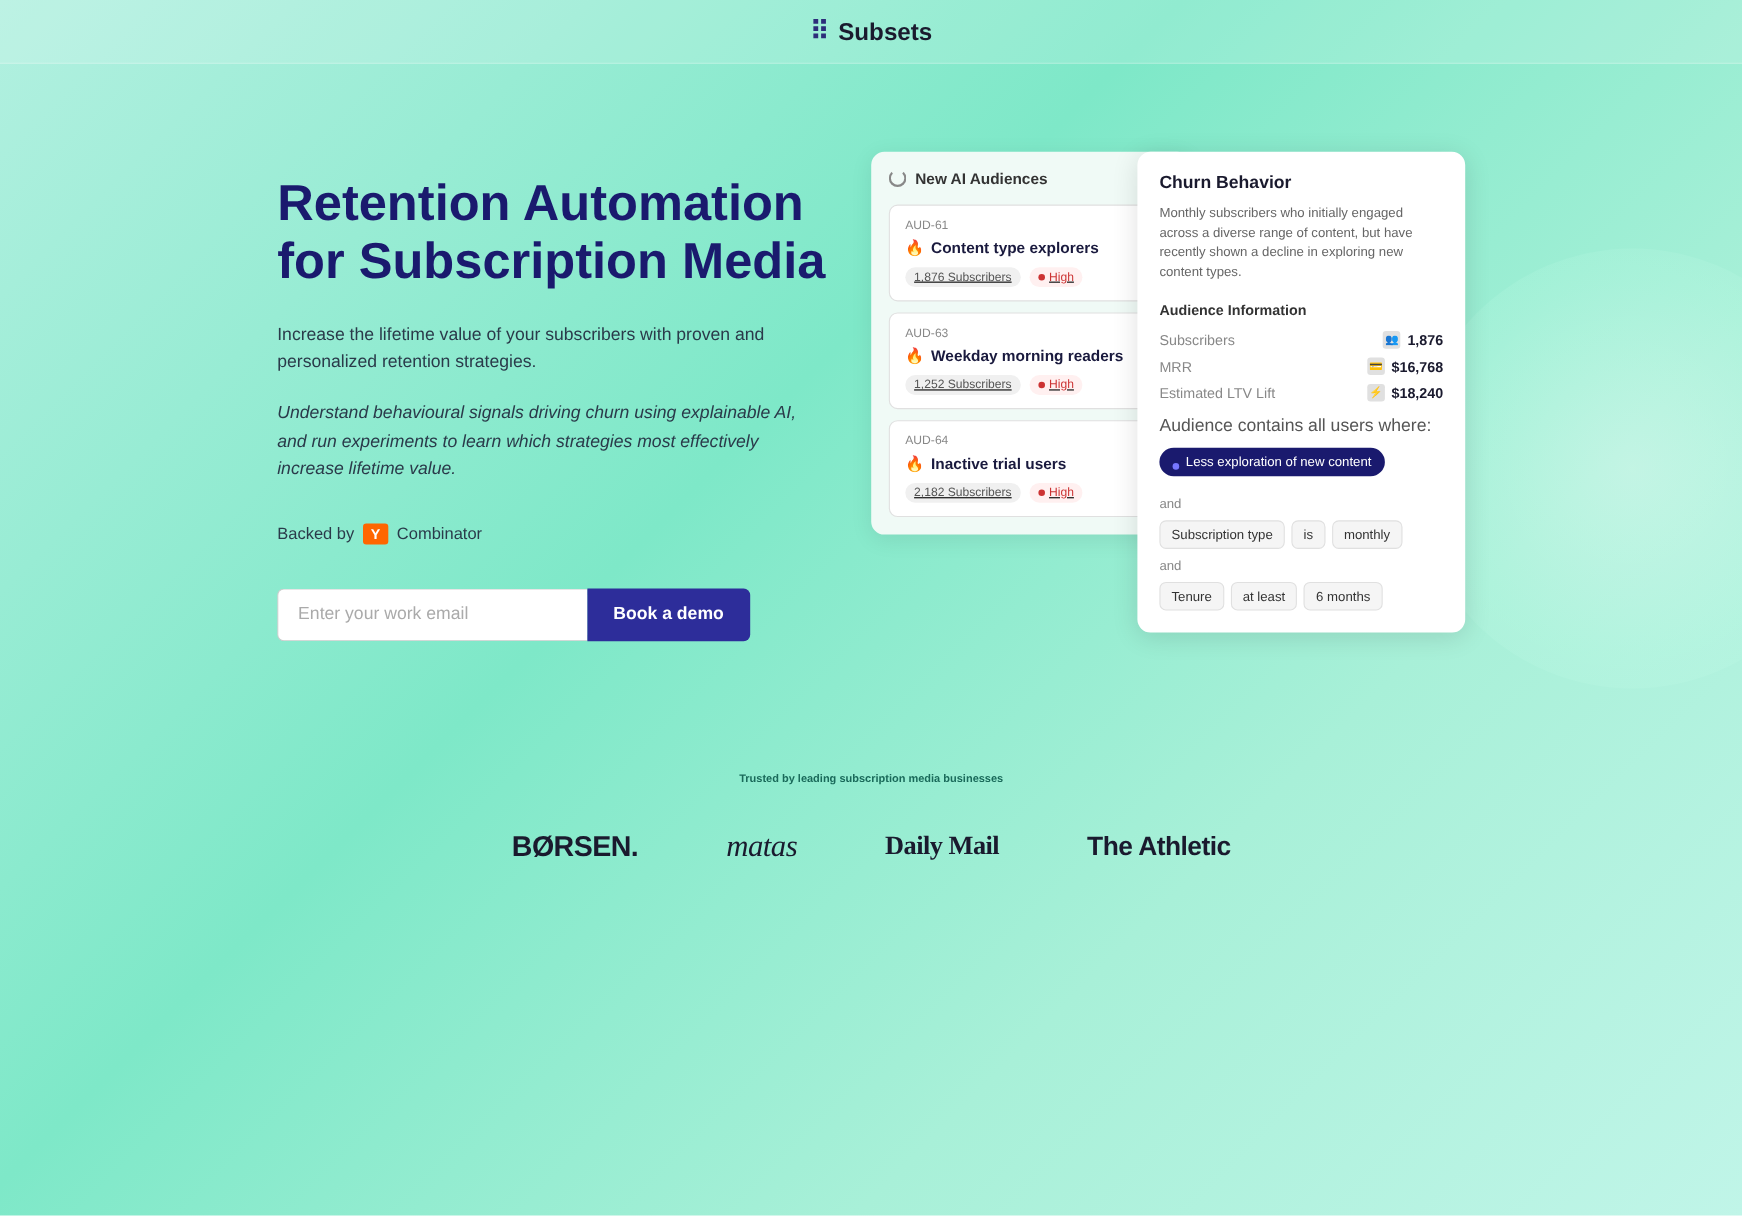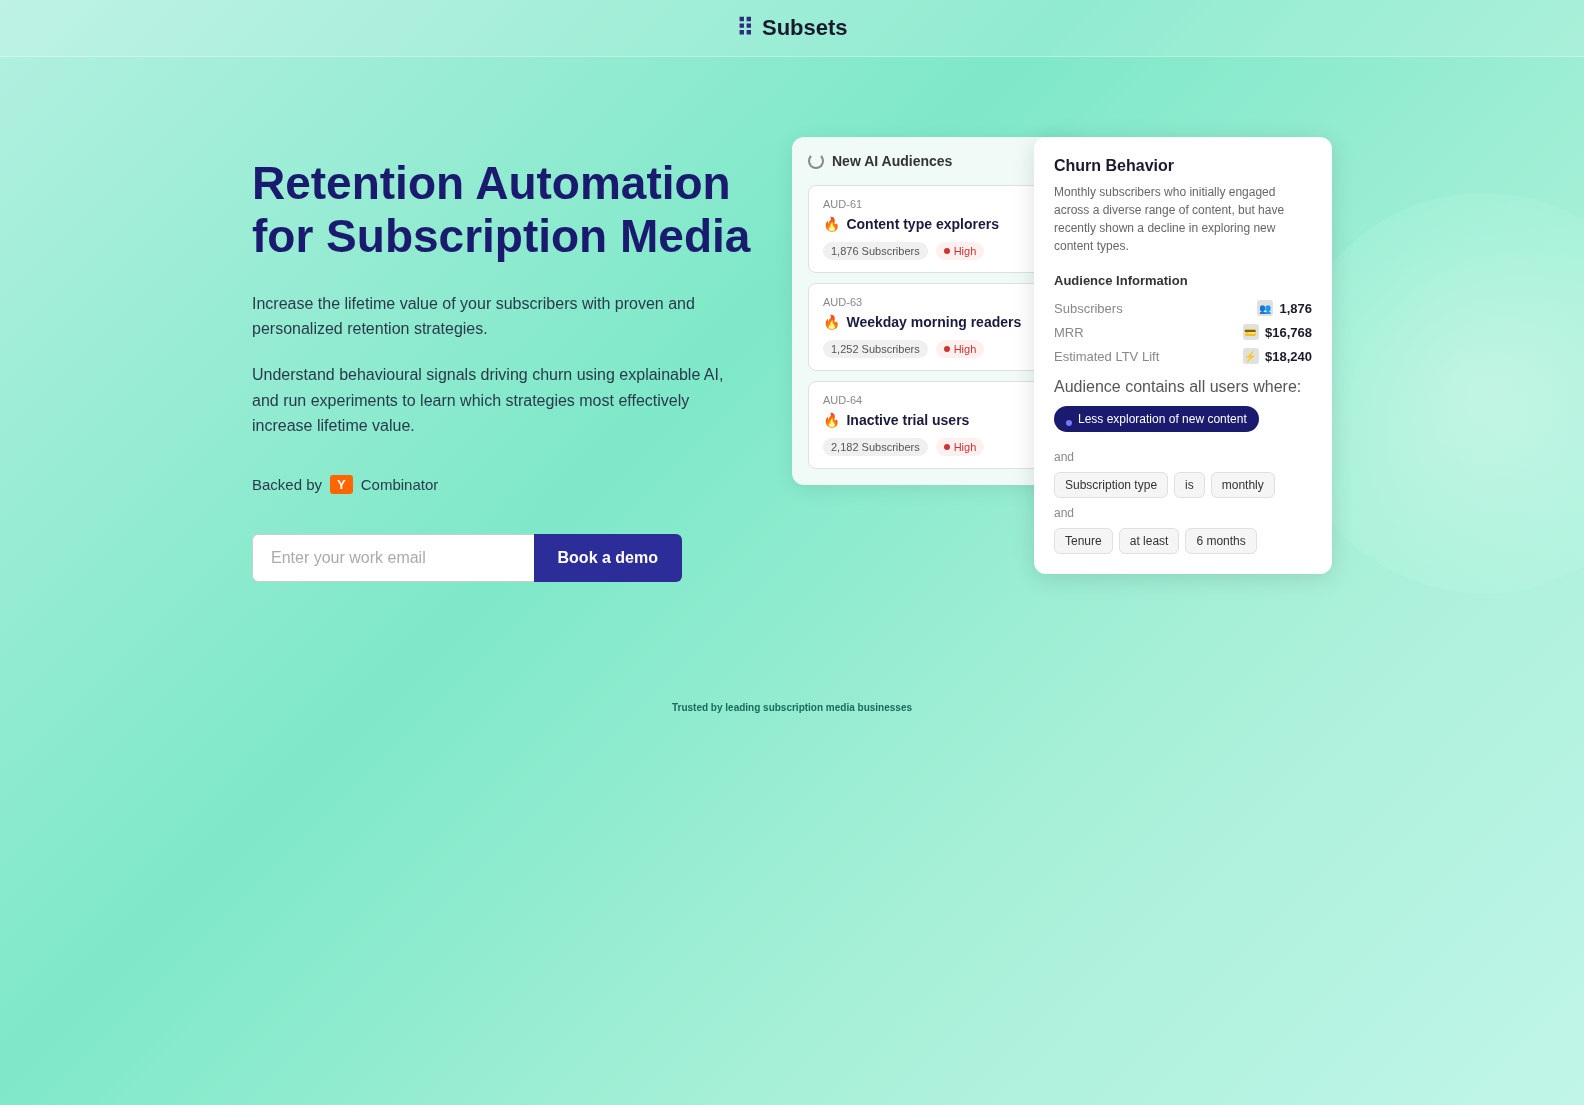--- a/index.html
+++ b/index.html
@@ -62,20 +62,21 @@
       color: #2a3a4a;
       line-height: 1.6;
       margin-bottom: 20px;
     }
 
     .hero-desc2 {
       font-size: 16px;
       color: #2a3a4a;
       line-height: 1.6;
       margin-bottom: 36px;
+      font-style: italic;
     }
 
     .backed-by {
       display: flex;
       align-items: center;
       gap: 8px;
       font-size: 15px;
       color: #2a3a4a;
       margin-bottom: 40px;
     }
@@ -193,20 +194,21 @@
     .card-name {
       font-size: 14px;
       font-weight: 600;
       color: #1a1a3e;
     }
 
     .card-badges {
       display: flex;
       gap: 8px;
       align-items: center;
+      text-decoration: underline;
     }
 
     .badge-subscribers {
       background: #f0f0f0;
       color: #555;
       font-size: 11px;
       padding: 3px 8px;
       border-radius: 12px;
     }
 
@@ -555,15 +557,21 @@
           <span class="condition-tag">6 months</span>
         </div>
       </div>
 
     </div>
   </section>
 
   <section class="trusted-section">
     <p class="trusted-label">Trusted by leading subscription media businesses</p>
 
+    <div class="brand-logos">
+      <div class="brand-logo borsen">BØRSEN.</div>
+      <div class="brand-logo matas">matas</div>
+      <div class="brand-logo daily-mail">Daily Mail</div>
+      <div class="brand-logo athletic">The Athletic</div>
+    </div>
   </section>
 
 </div>
 
 </body></html>

